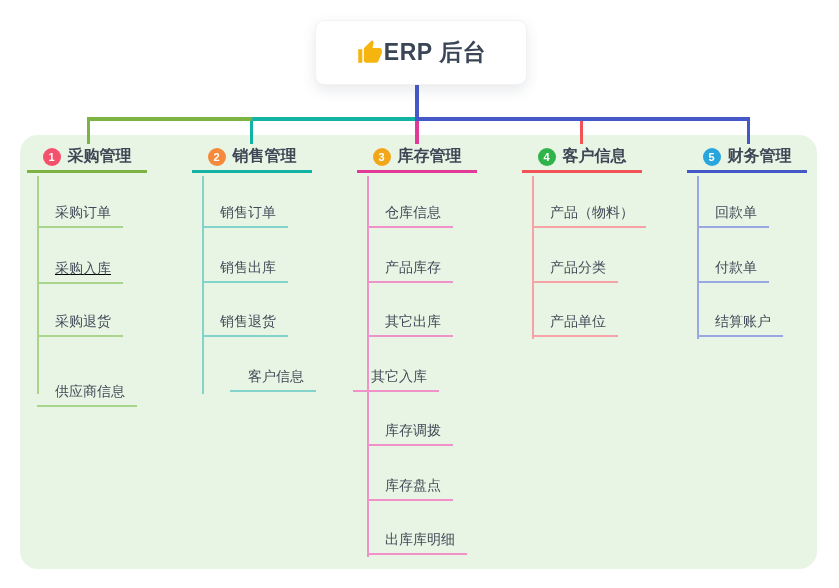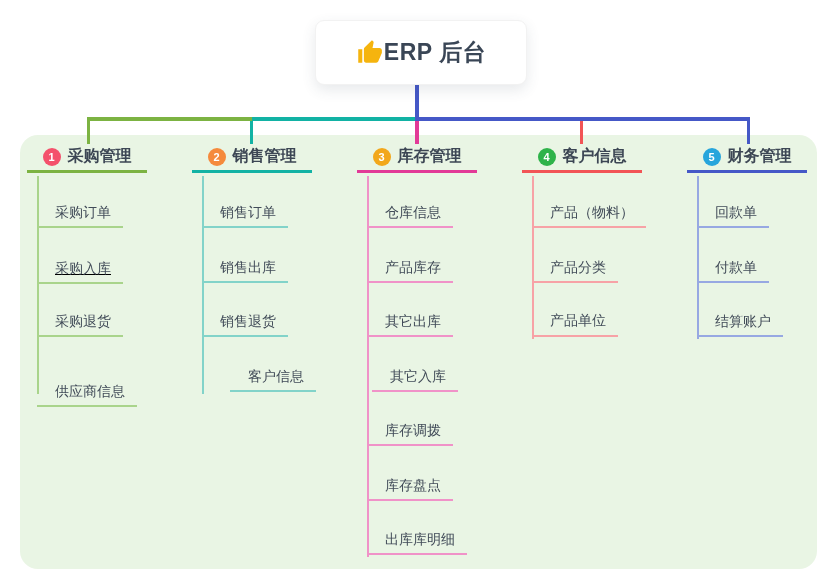--- a/index.html
+++ b/index.html
@@ -105,21 +105,21 @@
         <div class="trunk" style="left: 367px; top: 176px; height: 381px; background: rgb(240, 146, 200);"></div>
         <div class="child-node" style="left: 367px; top: 198px; border-bottom-color: rgb(240, 146, 200);">
           <span class="child-label">仓库信息</span>
         </div>
         <div class="child-node" style="left: 367px; top: 252.5px; border-bottom-color: rgb(240, 146, 200);">
           <span class="child-label">产品库存</span>
         </div>
         <div class="child-node" style="left: 367px; top: 307px; border-bottom-color: rgb(240, 146, 200);">
           <span class="child-label">其它出库</span>
         </div>
-        <div class="child-node" style="left: 372px; top: 361.5px; border-bottom-color: rgb(240, 146, 200); text-align: center;">
+        <div class="child-node" style="left: 353px; top: 361.5px; border-bottom-color: rgb(240, 146, 200); text-align: center;">
           <span class="child-label">其它入库</span>
         </div>
         <div class="child-node" style="left: 367px; top: 416px; border-bottom-color: rgb(240, 146, 200);">
           <span class="child-label">库存调拨</span>
         </div>
         <div class="child-node" style="left: 367px; top: 470.5px; border-bottom-color: rgb(240, 146, 200);">
           <span class="child-label">库存盘点</span>
         </div>
         <div class="child-node" style="left: 367px; top: 525px; border-bottom-color: rgb(240, 146, 200); align-items: flex-end;">
           <span class="child-label">出库库明细</span>
@@ -130,21 +130,21 @@
           <span class="badge" style="background: rgb(47, 179, 74);">4</span>
           <span class="branch-label">客户信息</span>
         </div>
         <div class="trunk" style="left: 532px; top: 176px; height: 163px; background: rgb(247, 162, 166);"></div>
         <div class="child-node" style="left: 532px; top: 198px; border-bottom-color: rgb(247, 162, 166);">
           <span class="child-label">产品（物料）</span>
         </div>
         <div class="child-node" style="left: 532px; top: 252.5px; border-bottom-color: rgb(247, 162, 166);">
           <span class="child-label">产品分类</span>
         </div>
-        <div class="child-node" style="left: 532px; top: 307px; border-bottom-color: rgb(247, 162, 166); font-family: Liberation Serif, serif;">
+        <div class="child-node" style="left: 532px; top: 307px; border-bottom-color: rgb(247, 162, 166);">
           <span class="child-label">产品单位</span>
         </div>
       </div>
       <div>
         <div class="branch-header" style="left: 687px; top: 143px; position: absolute; border-bottom-color: rgb(69, 88, 199);">
           <span class="badge" style="background: rgb(39, 165, 220);">5</span>
           <span class="branch-label">财务管理</span>
         </div>
         <div class="trunk" style="left: 697px; top: 176px; height: 163px; background: rgb(151, 168, 226);"></div>
         <div class="child-node" style="left: 697px; top: 198px; border-bottom-color: rgb(151, 168, 226);">

